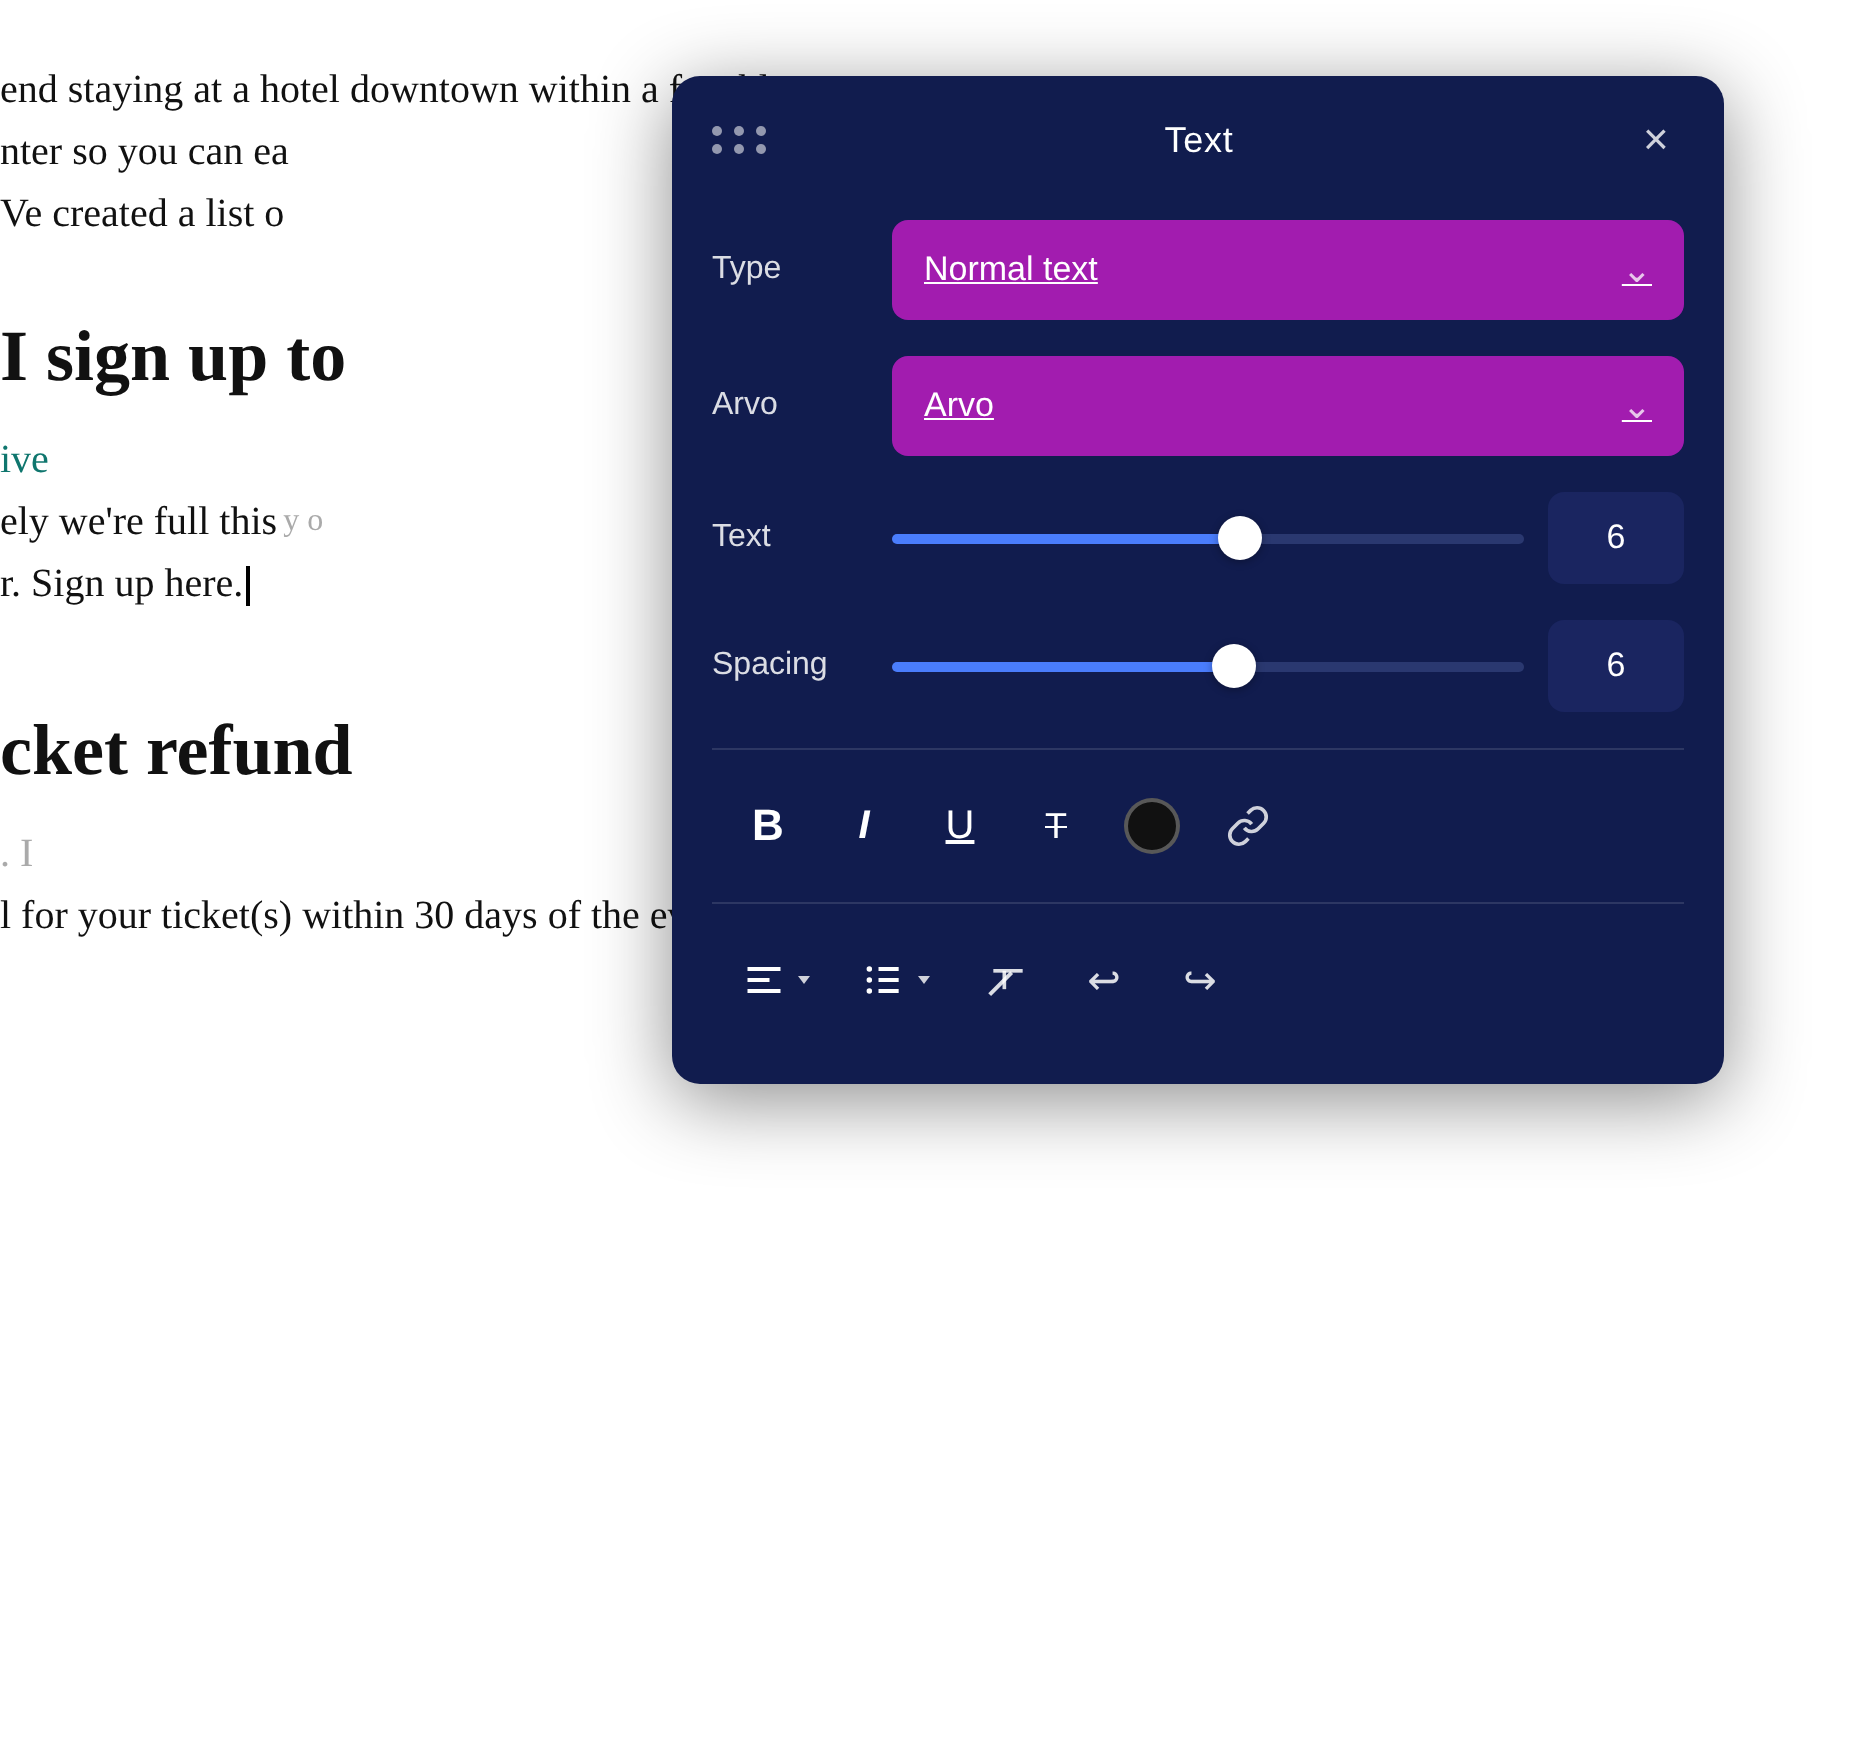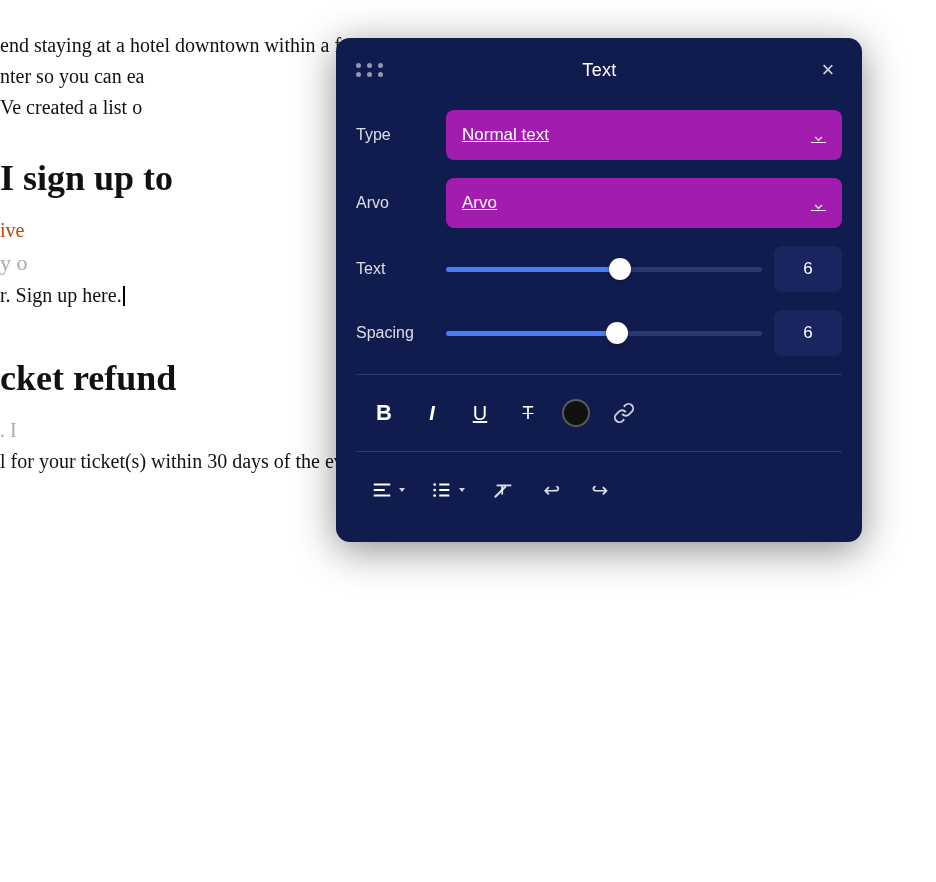--- a/index.html
+++ b/index.html
@@ -348,24 +348,25 @@
 <body>
 
 <div class="bg-content">
   <div class="bg-line-1 line">end staying at a hotel downtown within a few bl</div>
   <div class="bg-line-2 line" style="display:flex; align-items:center;">nter so you can ea</div>
   <div class="bg-line-3 line">Ve created a list o</div>
 
   <div class="bg-heading-1">I sign up to</div>
 
   <div class="bg-line-4 line" style="display:flex; align-items:center; gap:3px;">
-    <span style="color:#c2410c; font-size:20px;">ive</span>
+    <span style="color:#0f766e; font-size:20px;">ive</span>
   </div>
   <div class="bg-line-5 line" style="display:flex; align-items:center; gap:3px;">
-    <span style="color:#aaa; font-size:22px;font-family:Liberation Serif, serif;">y o</span>
+    <span>ely we're full this</span>
+    <span style="color:#aaa; font-size:16px;font-family:Liberation Serif, serif;">y o</span>
   </div>
   <div class="bg-line-6 line">
     <span>r. Sign up here.</span><span class="cursor"></span>
   </div>
 
   <div class="bg-heading-2">cket refund</div>
 
   <div class="bg-line-7 line" style="display:flex; align-items:center; gap:3px;">
     <span style="color:#aaa; font-size:20px;">. I</span>
   </div>

